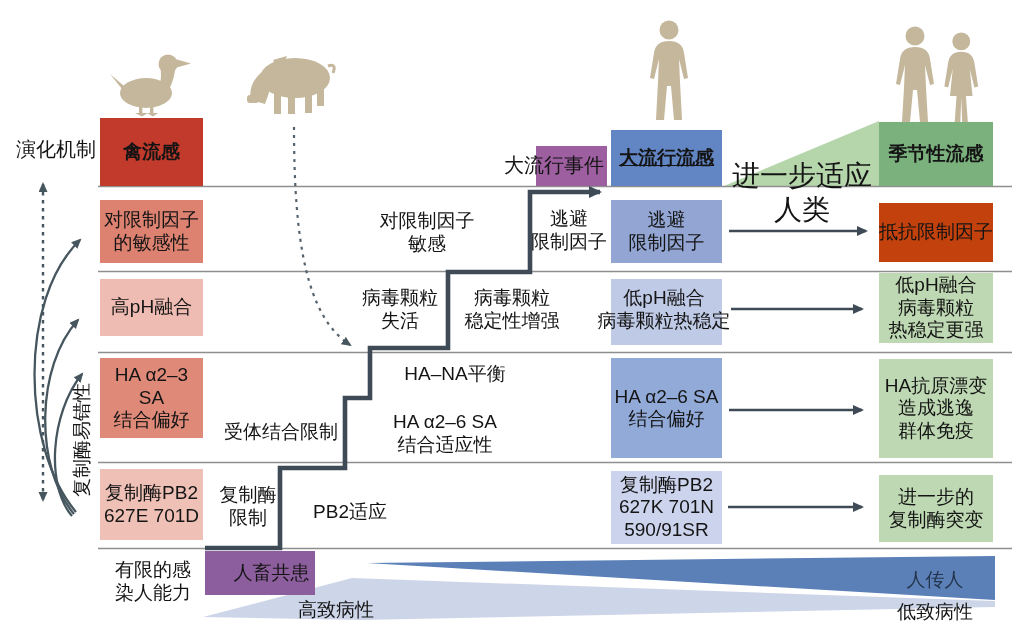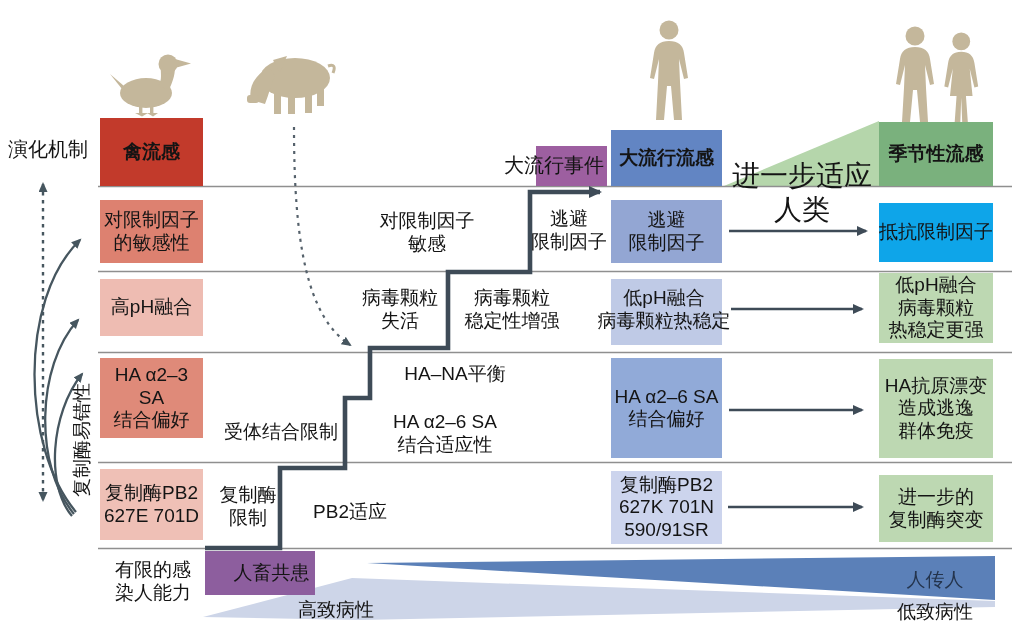--- a/index.html
+++ b/index.html
@@ -106,53 +106,53 @@
       </g>
       <g transform="translate(934,32) scale(0.94)">
         <circle cx="29" cy="10" r="9.5"></circle>
         <path d="M29,21 C21,21 16,25 15,33 L11,58 L15,59 L20,39 L17,68 L24,68 L22,96 L28,96 L29,70 L30,96 L36,96 L34,68 L41,68 L38,39 L43,59 L47,58 L43,33 C42,25 37,21 29,21 Z"></path>
       </g>
     </g>
   </svg>
 
   <div class="abs box hdr" style="left:100px;top:118px;width:103px;height:68px;background:#c23a2b;">禽流感</div>
   <div class="abs" style="left:536px;top:146px;width:71px;height:40px;background:#9d5fa0;"></div>
-  <div class="abs box hdr" style="left:611px;top:130px;width:111px;height:56px;background:#6285c3;">大流行流感</div>
+  <div class="abs box hdr" style="left:611px;top:130px;width:111px;height:56px;background:#6285c3;text-decoration:underline;">大流行流感</div>
   <div class="abs box hdr" style="left:879px;top:122px;width:114px;height:64px;background:#7ab17d;">季节性流感</div>
 
   <div class="abs box" style="left:100px;top:200px;width:103px;height:63px;background:#dd8170;">对限制因子
 的敏感性</div>
   <div class="abs box" style="left:100px;top:279px;width:103px;height:57px;background:#eebcb2;">高pH融合</div>
   <div class="abs box" style="left:100px;top:358px;width:103px;height:80px;background:#df8a79;">HA α2–3 SA
 结合偏好</div>
   <div class="abs box" style="left:100px;top:469px;width:103px;height:71px;background:#efc0b6;">复制酶PB2
 627E 701D</div>
 
   <div class="abs box" style="left:611px;top:200px;width:111px;height:63px;background:#93a6d3;">逃避
 限制因子</div>
   <div class="abs" style="left:611px;top:279px;width:111px;height:66px;background:#bfcae6;"></div>
   <div class="abs box" style="left:611px;top:358px;width:111px;height:100px;background:#91aad8;">HA α2–6 SA
 结合偏好</div>
   <div class="abs box" style="left:611px;top:471px;width:111px;height:73px;background:#ccd4ed;">复制酶PB2
 627K 701N
 590/91SR</div>
 
-  <div class="abs box" style="left:879px;top:203px;width:114px;height:59px;background:#0ea5e9;">抵抗限制因子</div>
+  <div class="abs box" style="left:879px;top:203px;width:114px;height:59px;background:#c2410c;">抵抗限制因子</div>
   <div class="abs box" style="left:879px;top:273px;width:114px;height:70px;background:#bdd8b2;">低pH融合
 病毒颗粒
 热稳定更强</div>
   <div class="abs box" style="left:879px;top:359px;width:114px;height:99px;background:#bdd8b2;">HA抗原漂变
 造成逃逸
 群体免疫</div>
   <div class="abs box" style="left:879px;top:475px;width:114px;height:67px;background:#bdd8b2;">进一步的
 复制酶突变</div>
 
   <div class="abs box" style="left:205px;top:551px;width:87px;height:44px;background:#8d5e9e;padding-left:23px;">人畜共患</div>
 
-  <div class="abs txt" style="left:0px;top:137px;width:96px;font-size:20px;">演化机制</div>
+  <div class="abs txt" style="left:0px;top:137px;width:96px;font-size:20px;text-align:right;">演化机制</div>
   <div class="abs txt" style="left:494px;top:153px;width:120px;font-size:20px;">大流行事件</div>
   <div class="abs txt" style="left:726px;top:159px;width:152px;font-size:28px;">进一步适应人类</div>
 
   <div class="abs txt" style="left:70px;top:515px;width:150px;transform:rotate(-90deg);transform-origin:0 0;text-align:center;">复制酶易错性</div>
 
   <div class="abs txt" style="left:367px;top:209px;width:120px;">对限制因子
 敏感</div>
   <div class="abs txt" style="left:526px;top:207px;width:86px;">逃避
 限制因子</div>
 

